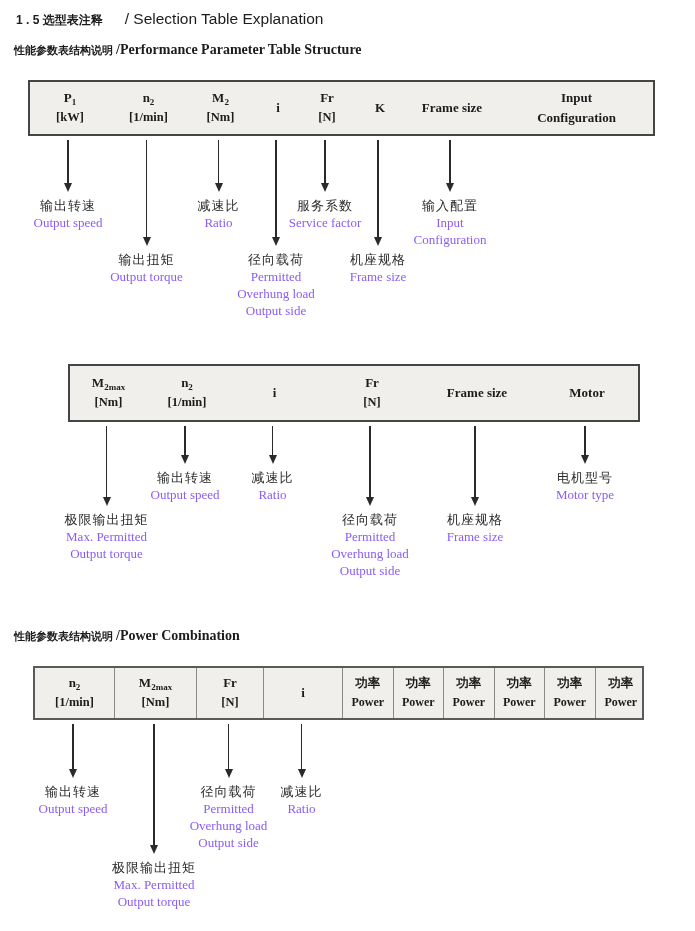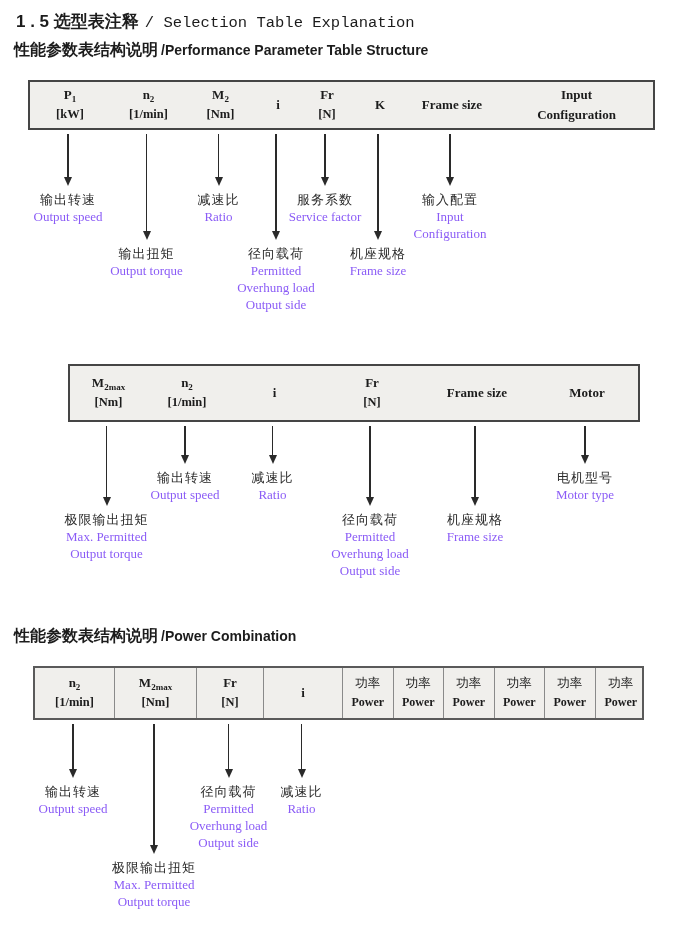--- a/index.html
+++ b/index.html
@@ -4,37 +4,37 @@
 <style>
   * { margin:0; padding:0; box-sizing:border-box; }
   html,body { background:#ffffff; }
   .page {
     position:relative; width:695px; height:931px; background:#fff;
     color:#1c1c1c; font-family:"Liberation Serif", serif; overflow:hidden;
   }
   .abs { position:absolute; }
 
   
-  .title-cn { font-family:"Liberation Sans", sans-serif; font-weight:700; font-size:17px; margin-right:6px; }
-  .title-en { font-family:Liberation Mono, monospace; font-weight:400; font-size:15.5px; }
-  .sec-cn { font-family:"Liberation Sans", sans-serif; font-weight:700; font-size:16px; margin-right:3px; }
-  .sec-en { font-family:Liberation Sans, sans-serif; font-weight:700; font-size:14px; }
+  .title-cn { font-family:"Liberation Sans", sans-serif; font-weight:700; font-size:12px; margin-right:22px; }
+  .title-en { font-family:Liberation Sans, sans-serif; font-weight:400; font-size:15.5px; }
+  .sec-cn { font-family:"Liberation Sans", sans-serif; font-weight:700; font-size:11px; margin-right:3px; }
+  .sec-en { font-family:Liberation Serif, serif; font-weight:700; font-size:14px; }
 
   
   .hdr { display:grid; background:#f0efec; border:2px solid #454545; }
-  #d1 .hdr { grid-template-columns:80px 77px 67px 48px 50px 56px 88px 161px; height:50px; }
+  #d1 .hdr { grid-template-columns:80px 77px 67px 48px 50px 56px 88px 161px; height:56px; }
   #d2 .hdr { grid-template-columns:77px 80px 95px 100px 110px 110px; height:58px; }
   #d3 .hdr { grid-template-columns:80px 82px 67px 79px repeat(6, 50.5px); height:54px; border-color:#5a5a5a; }
   .cell { display:flex; flex-direction:column; align-items:center; justify-content:center; gap:5px;
           font-weight:700; font-size:13px; line-height:1.1; text-align:center; }
   #d3 .cell { border-right:1px solid #8a8a8a; }
   #d3 .cell:last-child { border-right:none; }
   .sub { font-size:9px; position:relative; top:3px; }
   .unit { font-size:12.5px; }
-  .pcn { font-family:"Liberation Sans", sans-serif; font-weight:400; font-size:12.5px; }
+  .pcn { font-family:"Liberation Sans", sans-serif; font-weight:700; font-size:12.5px; }
   .pen { font-family:"Liberation Serif", serif; font-weight:700; font-size:12px; }
 
   
   .acols { display:grid; margin-top:4px; }
   #d1 .acols { grid-template-columns:80px 77px 67px 48px 50px 56px 88px 161px; }
   #d2 .acols { grid-template-columns:77px 80px 95px 100px 110px 110px; }
   #d3 .acols { grid-template-columns:80px 82px 67px 79px; }
   .acol { display:flex; flex-direction:column; align-items:center; }
   .stem { width:1.5px; background:#2a2a2a; }
   .h44{height:44px} .h98{height:98px} .h30{height:30px} .h72{height:72px} .h46{height:46px} .h122{height:122px}

